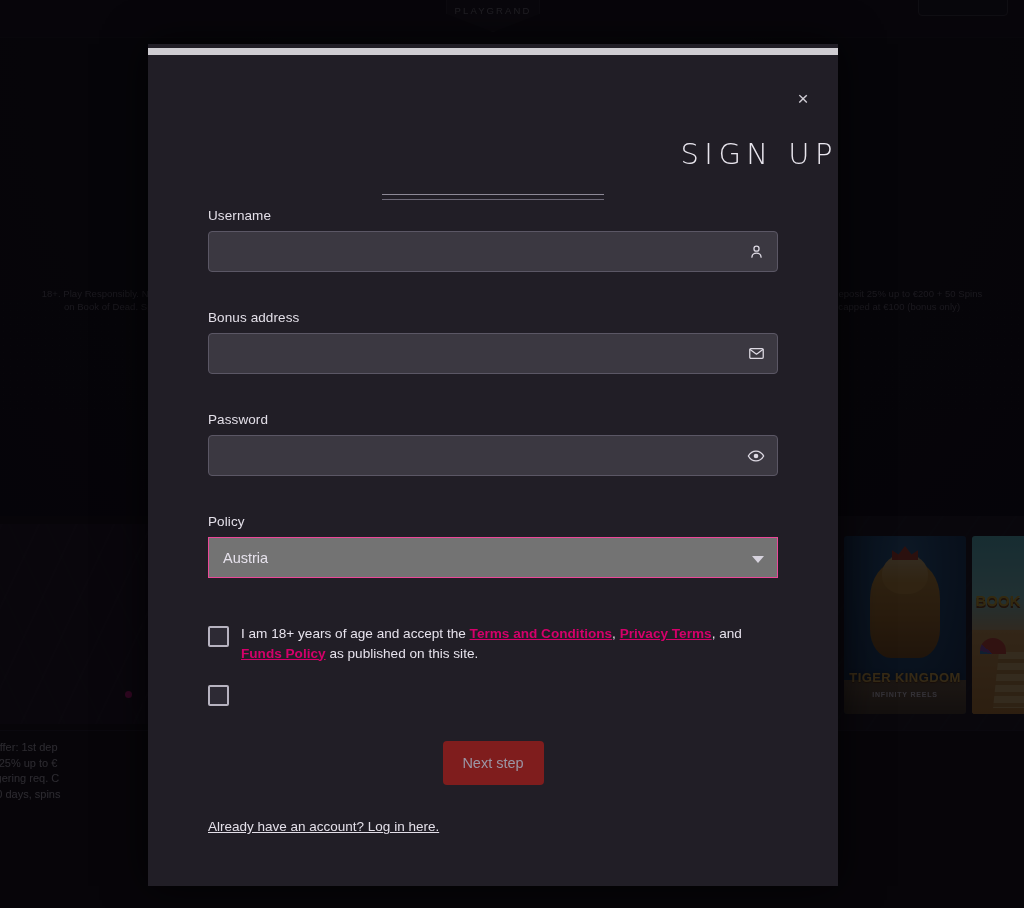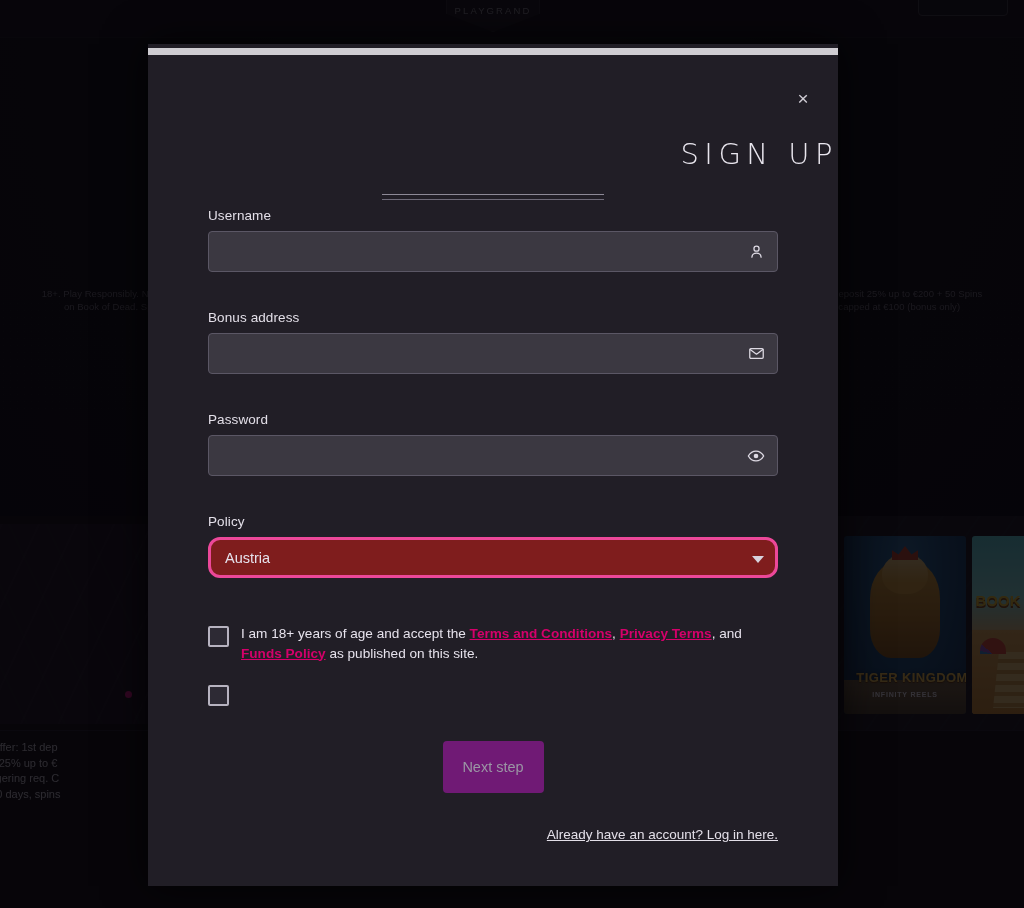--- a/index.html
+++ b/index.html
@@ -192,21 +192,21 @@
     clip-path: polygon(0 100%, 0 30%, 25% 60%, 50% 0, 75% 60%, 100% 30%, 100% 100%);
   }
   .tile-tiger .tiger-ground {
     position: absolute;
     left: 0; bottom: 0;
     width: 100%; height: 34px;
     background: linear-gradient(180deg, #7a6445 0%, #4e402c 100%);
   }
   .tile-tiger .tiger-name {
     position: absolute;
-    left: 7px; bottom: 30px;
+    left: 0; bottom: 30px;
     width: 100%;
     text-align: center;
     font-size: 13px;
     font-weight: bold;
     line-height: 13px;
     letter-spacing: .4px;
     color: #f2c451;
     text-shadow: 0 1px 0 #6b3a10, 0 0 4px rgba(0,0,0,.6);
   }
   .tile-tiger .tiger-sub {
@@ -375,23 +375,23 @@
     align-items: center;
     justify-content: center;
     color: #ddd9e3;
     pointer-events: none;
   }
   .input-icon.clickable { pointer-events: auto; cursor: pointer; }
 
   .select-wrap { position: relative; width: 570px; height: 41px; }
   .select-box {
     width: 100%; height: 41px;
-    background: #7f1d1d;
-    border: 3px solid #ec4899;
-    border-radius: 12px;
+    background: #737373;
+    border: 1px solid #ec4899;
+    border-radius: 0;
     color: #e6e2ec;
     font-size: 14.5px;
     padding: 0 34px 0 14px;
     font-family: "Liberation Sans", sans-serif;
     appearance: none;
     -webkit-appearance: none;
     outline: none;
     cursor: pointer;
   }
   .select-caret {
@@ -429,32 +429,32 @@
     color: #e6e2ec;
   }
   .check-text a {
     color: #d4006a;
     text-decoration: underline;
     font-weight: bold;
   }
 
   .submit-wrap { text-align: center; margin-top: 35px; }
   .submit-btn {
-    width: 101px; height: 52px;
-    background: #701a75;
+    width: 101px; height: 44px;
+    background: #7f1d1d;
     border: none;
     border-radius: 4px;
     color: #9b96a5;
     font-size: 14.5px;
     font-family: "Liberation Sans", sans-serif;
     cursor: pointer;
     text-align: center;
   }
 
-  .login-link-wrap { text-align: right; margin-top: 32px; }
+  .login-link-wrap { text-align: left; margin-top: 32px; }
   .login-link {
     font-size: 13.5px;
     color: #e3dfe8;
     text-decoration: underline;
   }
 </style>
 </head>
 <body>
 
 <div id="root">

